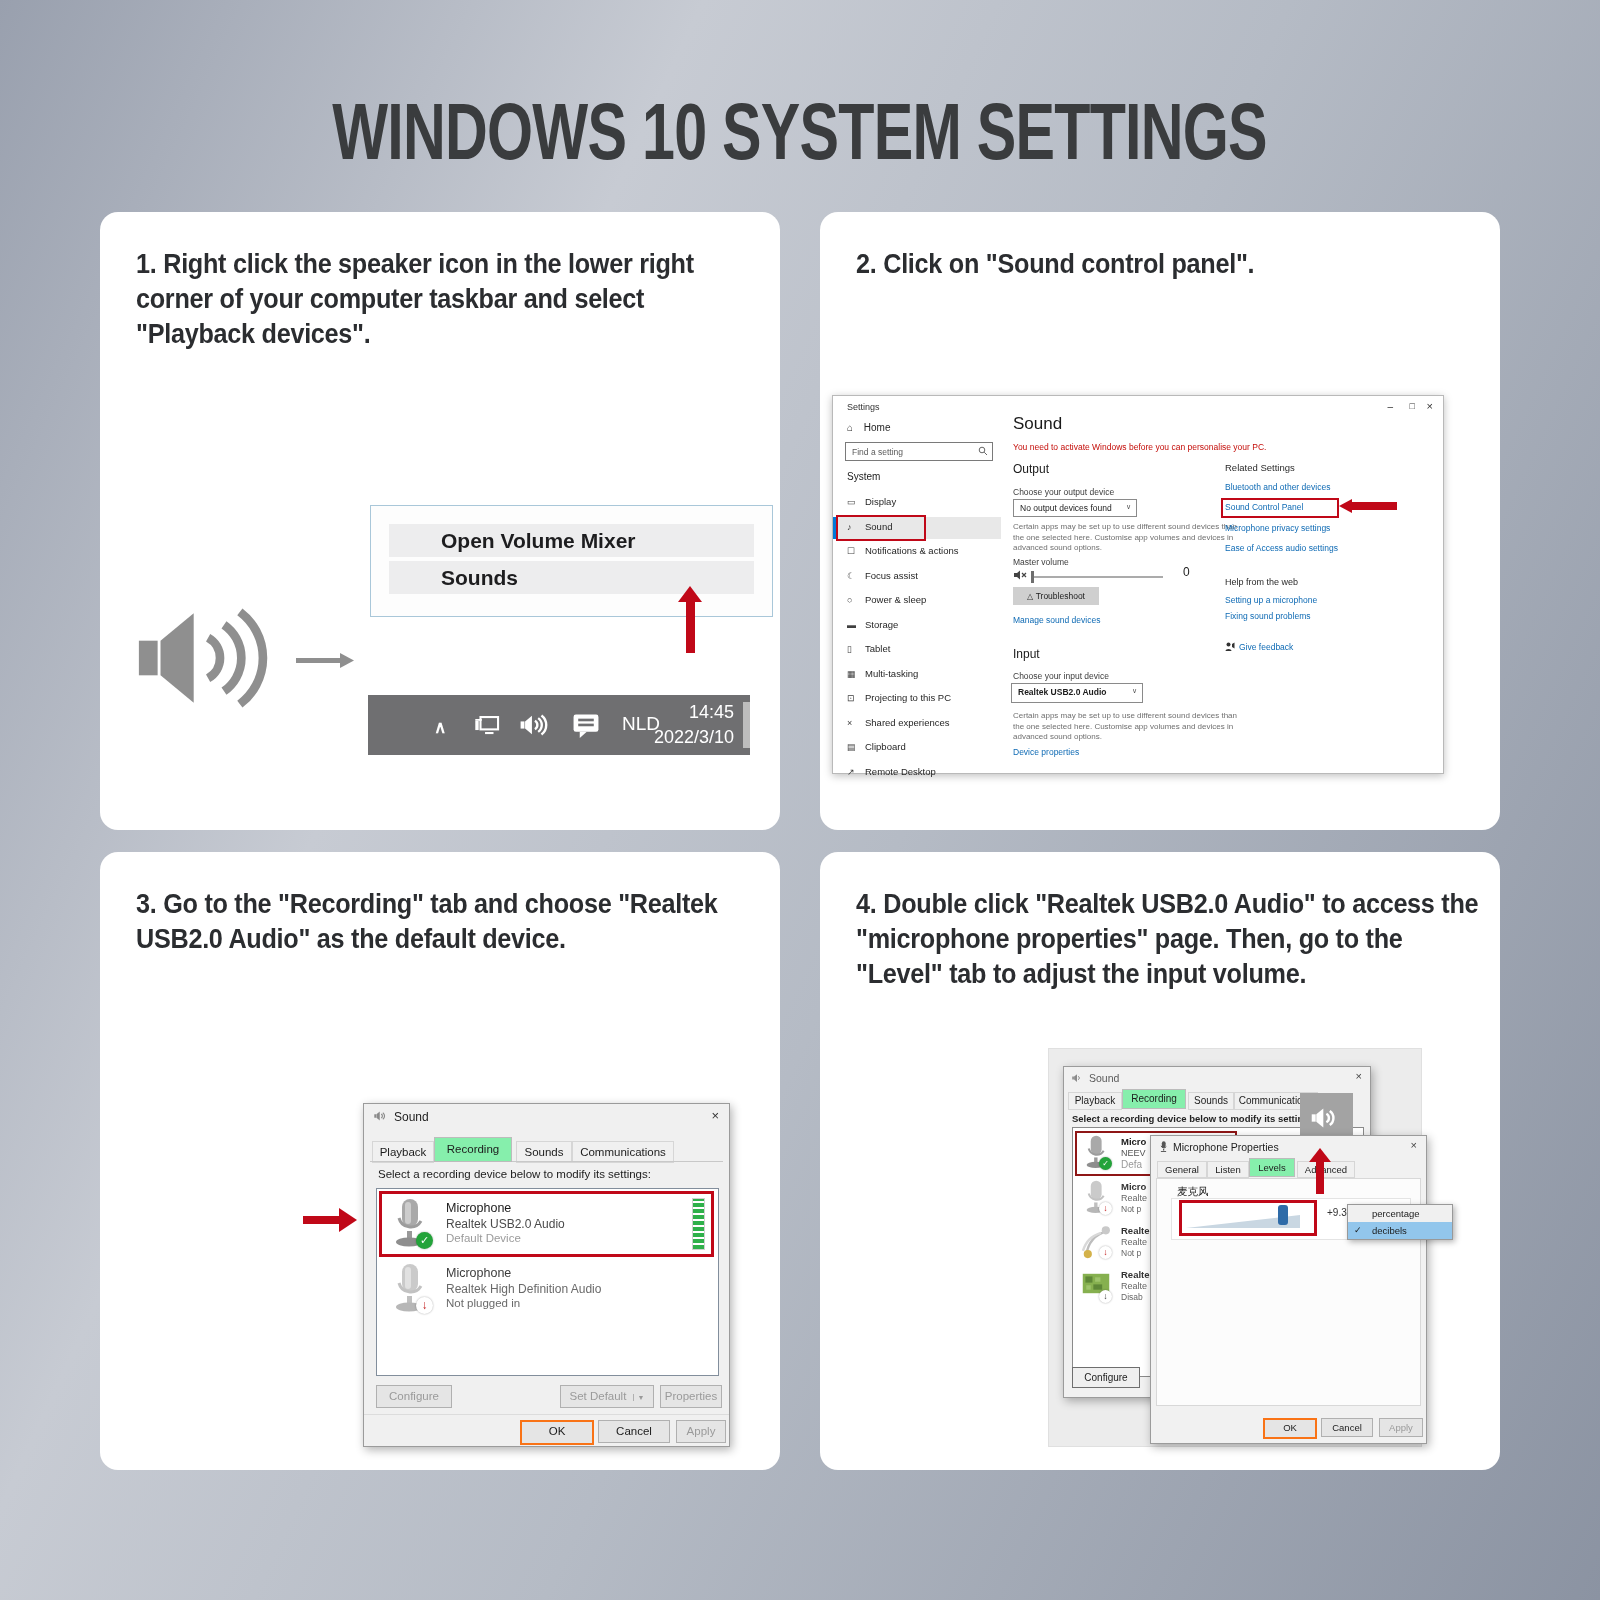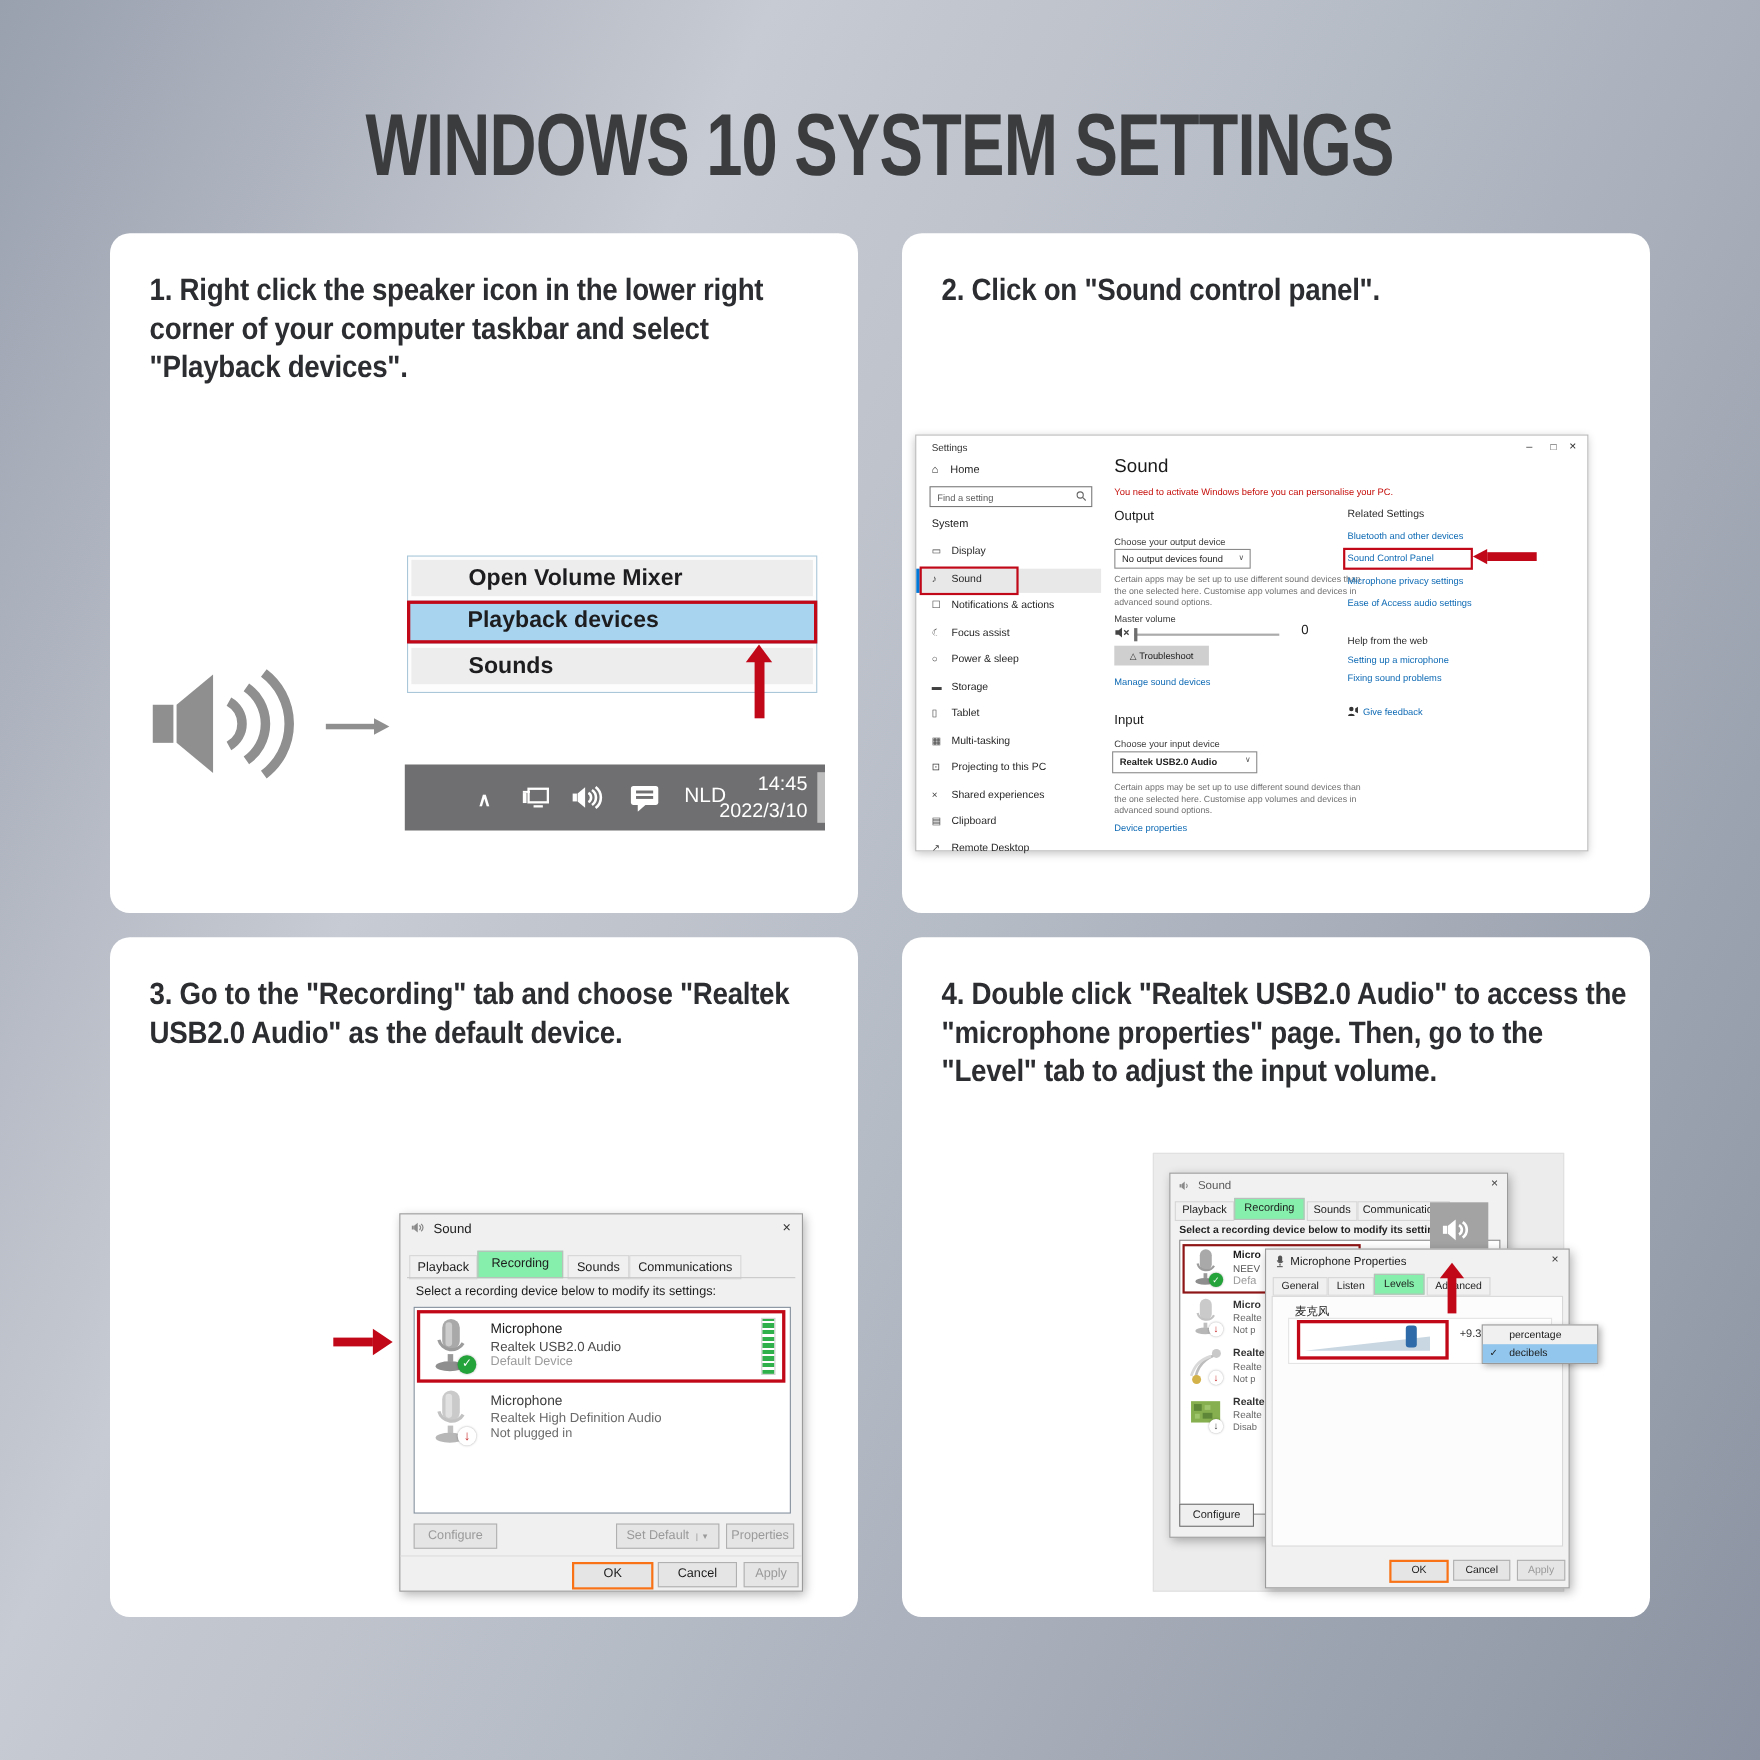--- a/index.html
+++ b/index.html
@@ -14,21 +14,21 @@
   .main-title>span{display:inline-block;transform:scaleX(.74);transform-origin:center}
   .card{position:absolute;width:680px;height:618px;background:#ffffff;border-radius:18px}
   .instr{position:absolute;left:36px;top:34px;width:700px;font-size:28px;line-height:35px;
     font-weight:700;color:#2b2d30;letter-spacing:-.3px;transform:scaleX(.9);transform-origin:left top}
   
   .redbox{border:3px solid #c00818}
   .redbox2{border:2px solid #c00818}
   
   .win{position:absolute;background:#fff;border:1px solid #b9b9b9;box-shadow:0 2px 8px rgba(0,0,0,.25)}
   
-  .ctx-menu{position:absolute;background:#fdfdfd;border:1px solid #a9c7d9;padding:3px}
+  .ctx-menu{position:absolute;background:#fdfdfd;border:1px solid #a9c7d9;padding:18px}
   .ctx-item{position:relative;height:33px;margin-bottom:4px;background:#ededee;
     font-size:21px;font-weight:700;color:#1d1d1f;line-height:33px;padding-left:52px}
   .ctx-item.hl{background:#a9d4f0;border:3px solid #c00818;margin-left:-4px;margin-right:-4px;
     height:33px;line-height:30px}
   .taskbar{position:absolute;background:#6f6f71;color:#fff}
   
   .arrow-up .head{position:absolute;width:0;height:0;border-left:12px solid transparent;
     border-right:12px solid transparent;border-bottom:16px solid #c00818}
   .arrow-up .stem{position:absolute;background:#c00818}
   .arrow-right .stem,.arrow-left .stem{position:absolute;background:#c00818}
@@ -85,21 +85,20 @@
   </div>
   <div class="abs" style="left:196px;top:438px;color:#8f8f8f">
     <svg width="60" height="22" viewBox="0 0 60 22">
       <rect x="0" y="8" width="44" height="5" fill="currentColor"></rect>
       <polygon points="44,3 58,10.5 44,18" fill="currentColor"></polygon>
     </svg>
   </div>
 
   <div class="ctx-menu" style="left:270px;top:293px;width:365px">
     <div class="ctx-item">Open Volume Mixer</div>
-    <div class="ctx-item hl">Playback devices</div>
     <div class="ctx-item">Sounds</div>
   </div>
 
   <div class="arrow-up abs" style="left:578px;top:374px;width:24px;height:70px">
     <div class="head" style="left:0;top:0"></div>
     <div class="stem" style="left:8px;top:15px;width:9px;height:52px"></div>
   </div>
 
   <div class="taskbar" style="left:268px;top:483px;width:382px;height:60px">
     <div class="abs" style="left:66px;top:22px;font-size:17px;font-weight:700">∧</div>

